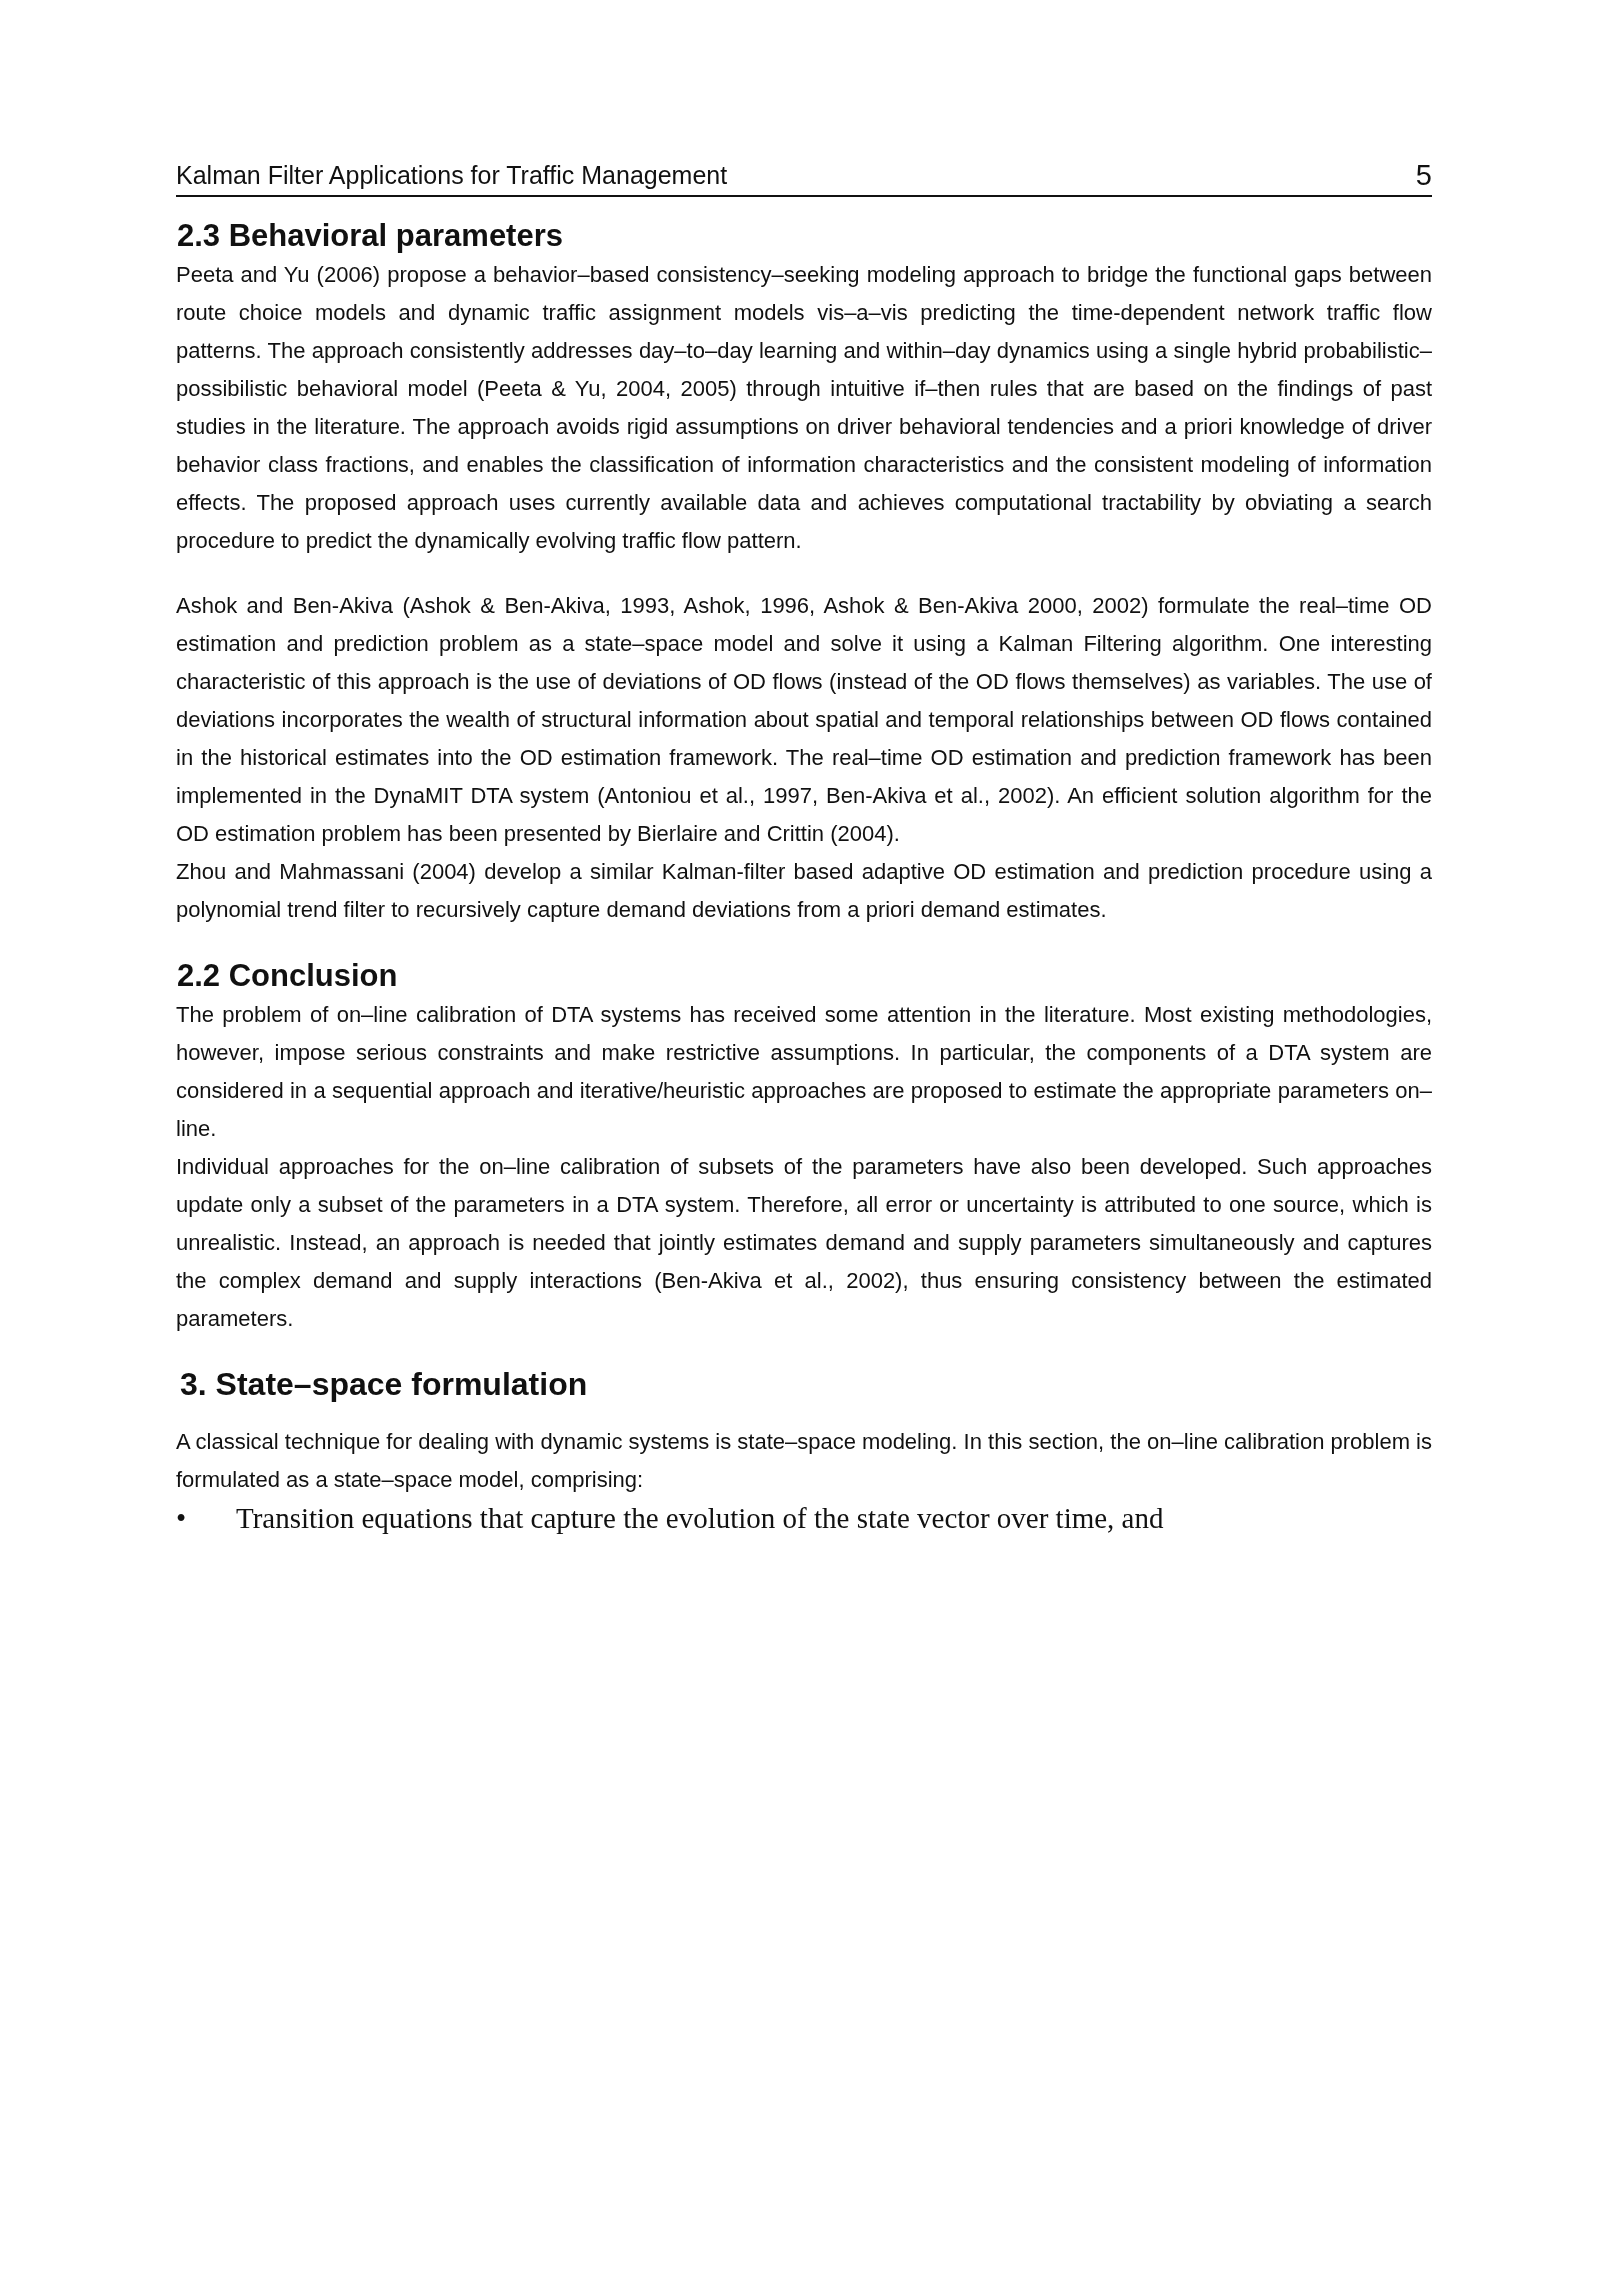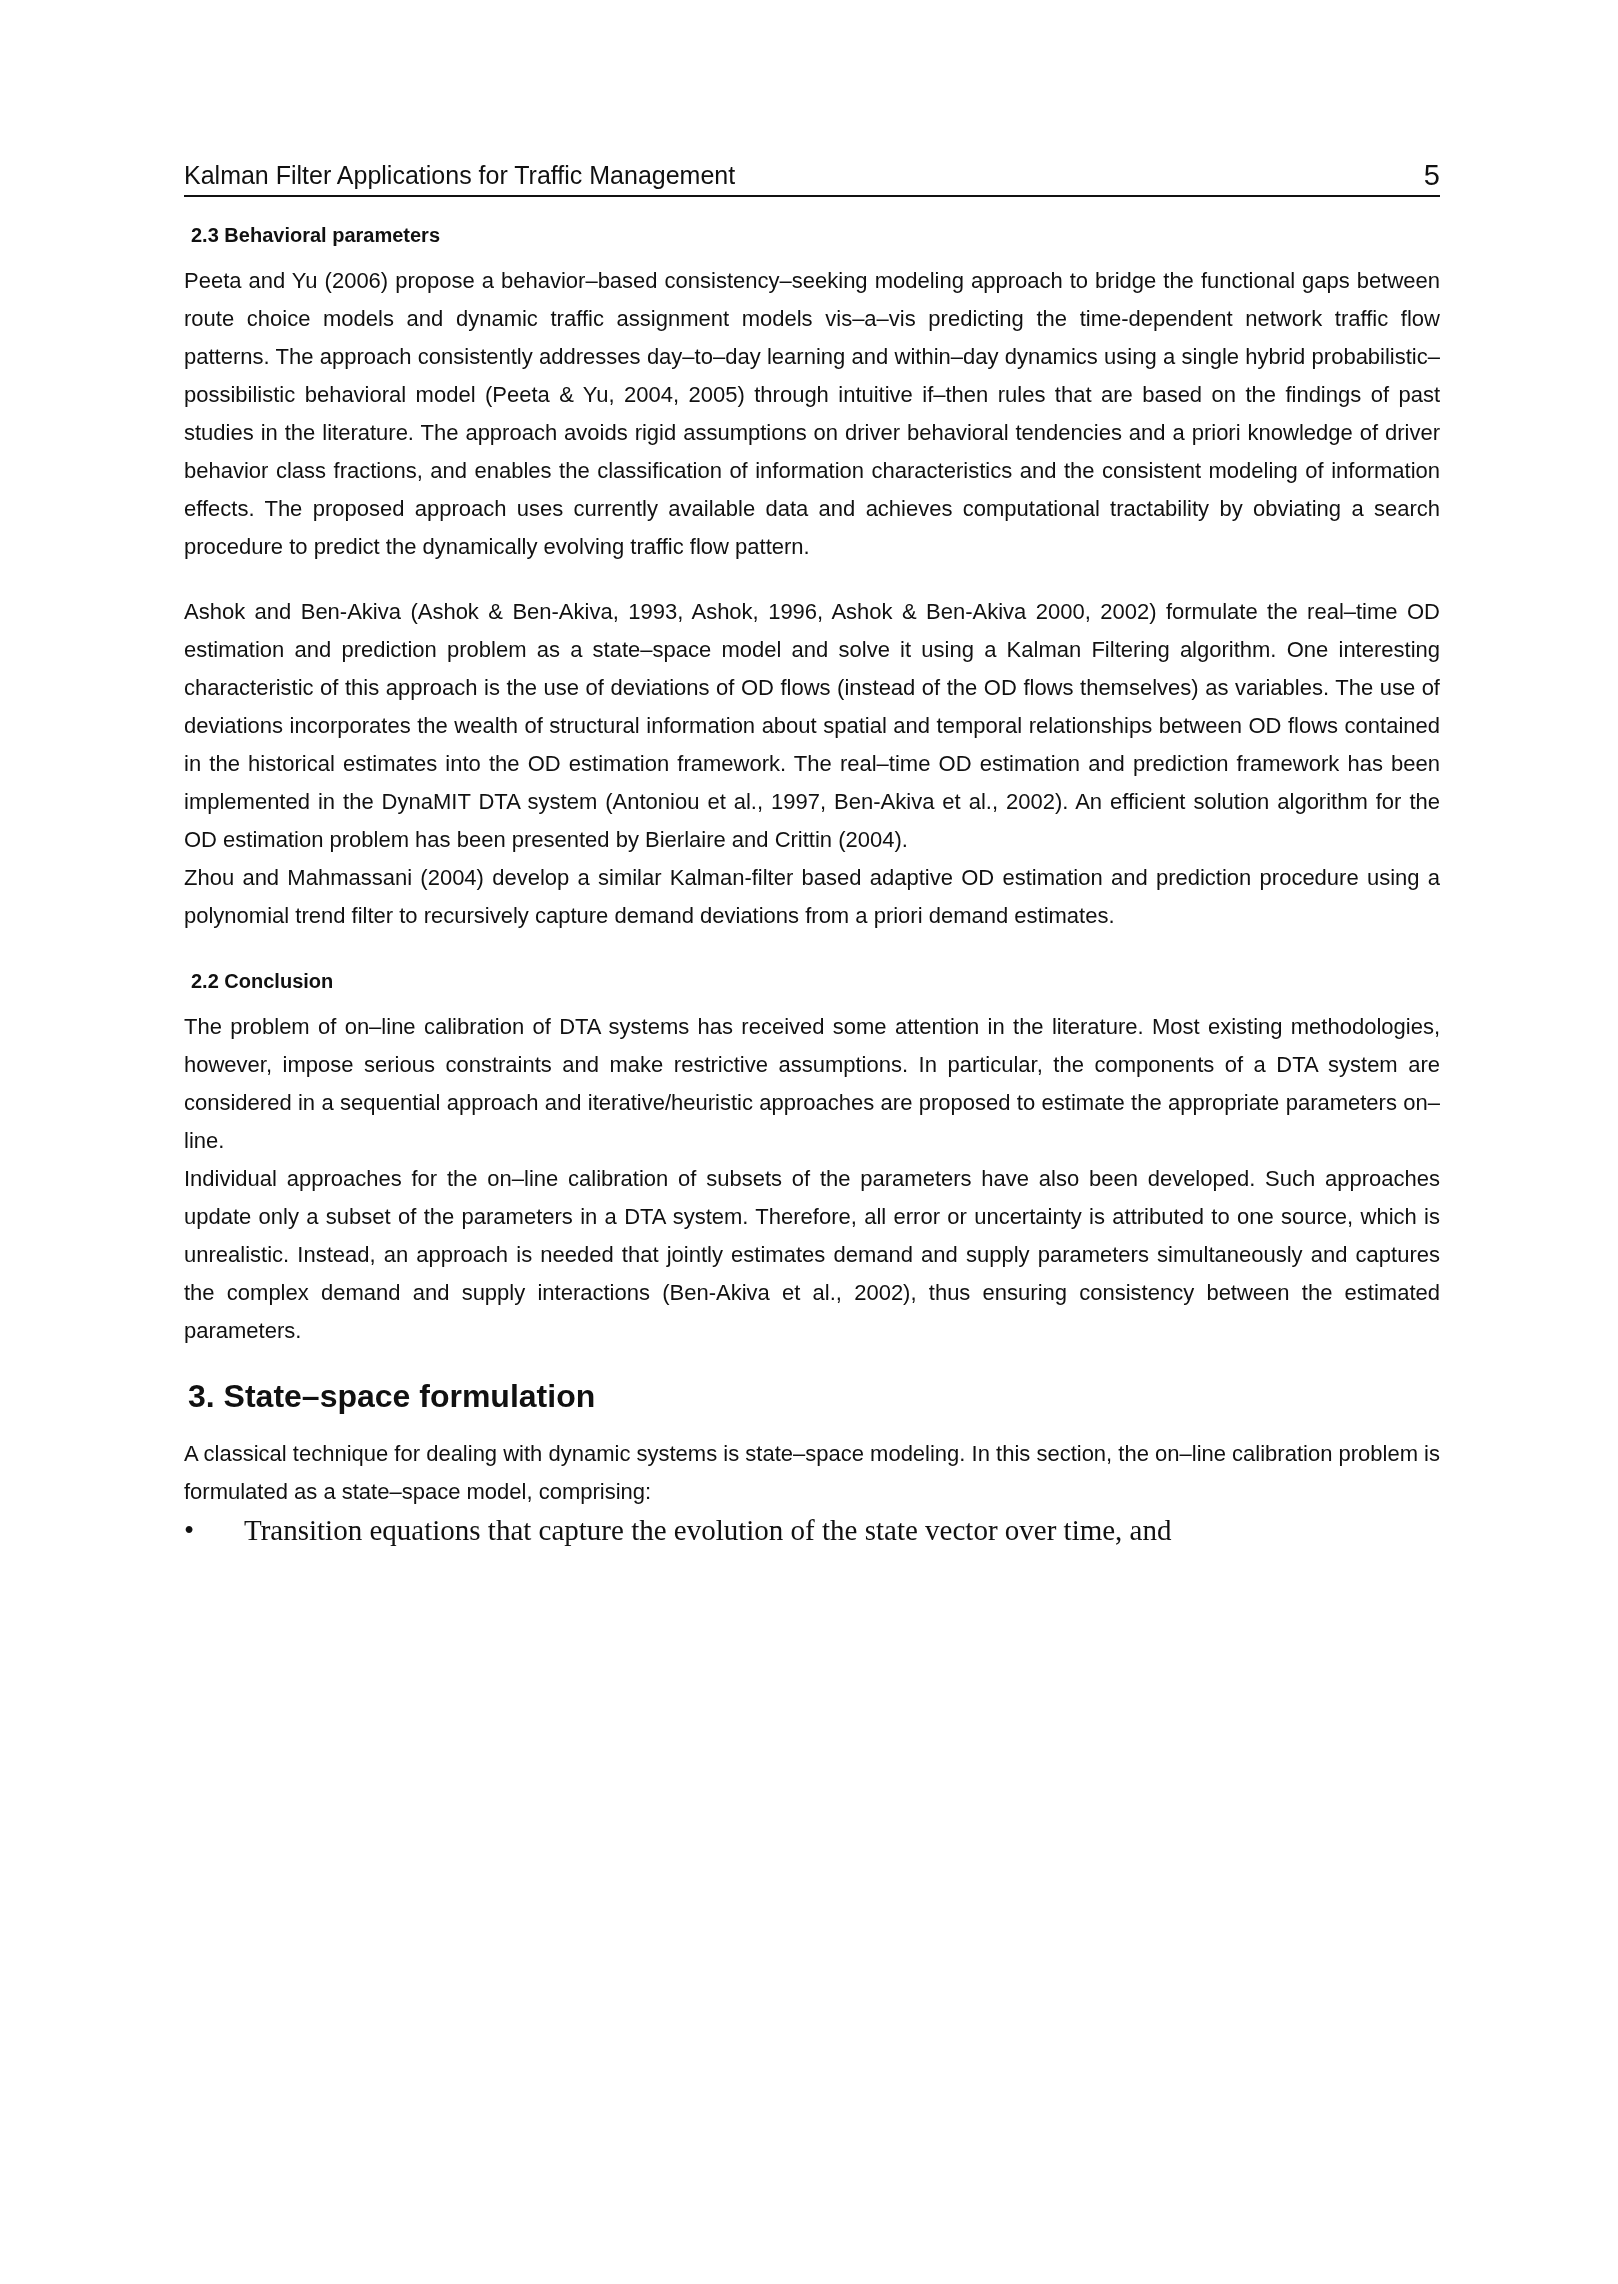--- a/index.html
+++ b/index.html
@@ -9,43 +9,43 @@
     }
     body {
       width: 1619px;
       height: 2284px;
       position: relative;
       color: #111111;
       overflow: hidden;
     }
     .page {
       position: absolute;
-      left: 184px;
+      left: 176px;
       top: 161px;
       width: 1256px;
     }
     .running-header {
       display: flex;
       justify-content: space-between;
       align-items: flex-end;
       font-family: "Liberation Sans", sans-serif;
       font-size: 25px;
       line-height: 29px;
       padding-bottom: 4.8px;
       border-bottom: 2.4px solid #111111;
     }
     .running-header .page-number {
       font-size: 29px;
     }
     .subsection-heading {
       font-family: "Liberation Sans", sans-serif;
       font-weight: bold;
-      font-size: 20px;
+      font-size: 31px;
       line-height: 39px;
-      margin: 7px;
+      margin: 1px;
     }
     .section-heading {
       font-family: "Liberation Sans", sans-serif;
       font-weight: bold;
       font-size: 32px;
       line-height: 45px;
       margin: 4px;
     }
     .para {
       font-family: Liberation Sans, sans-serif;

